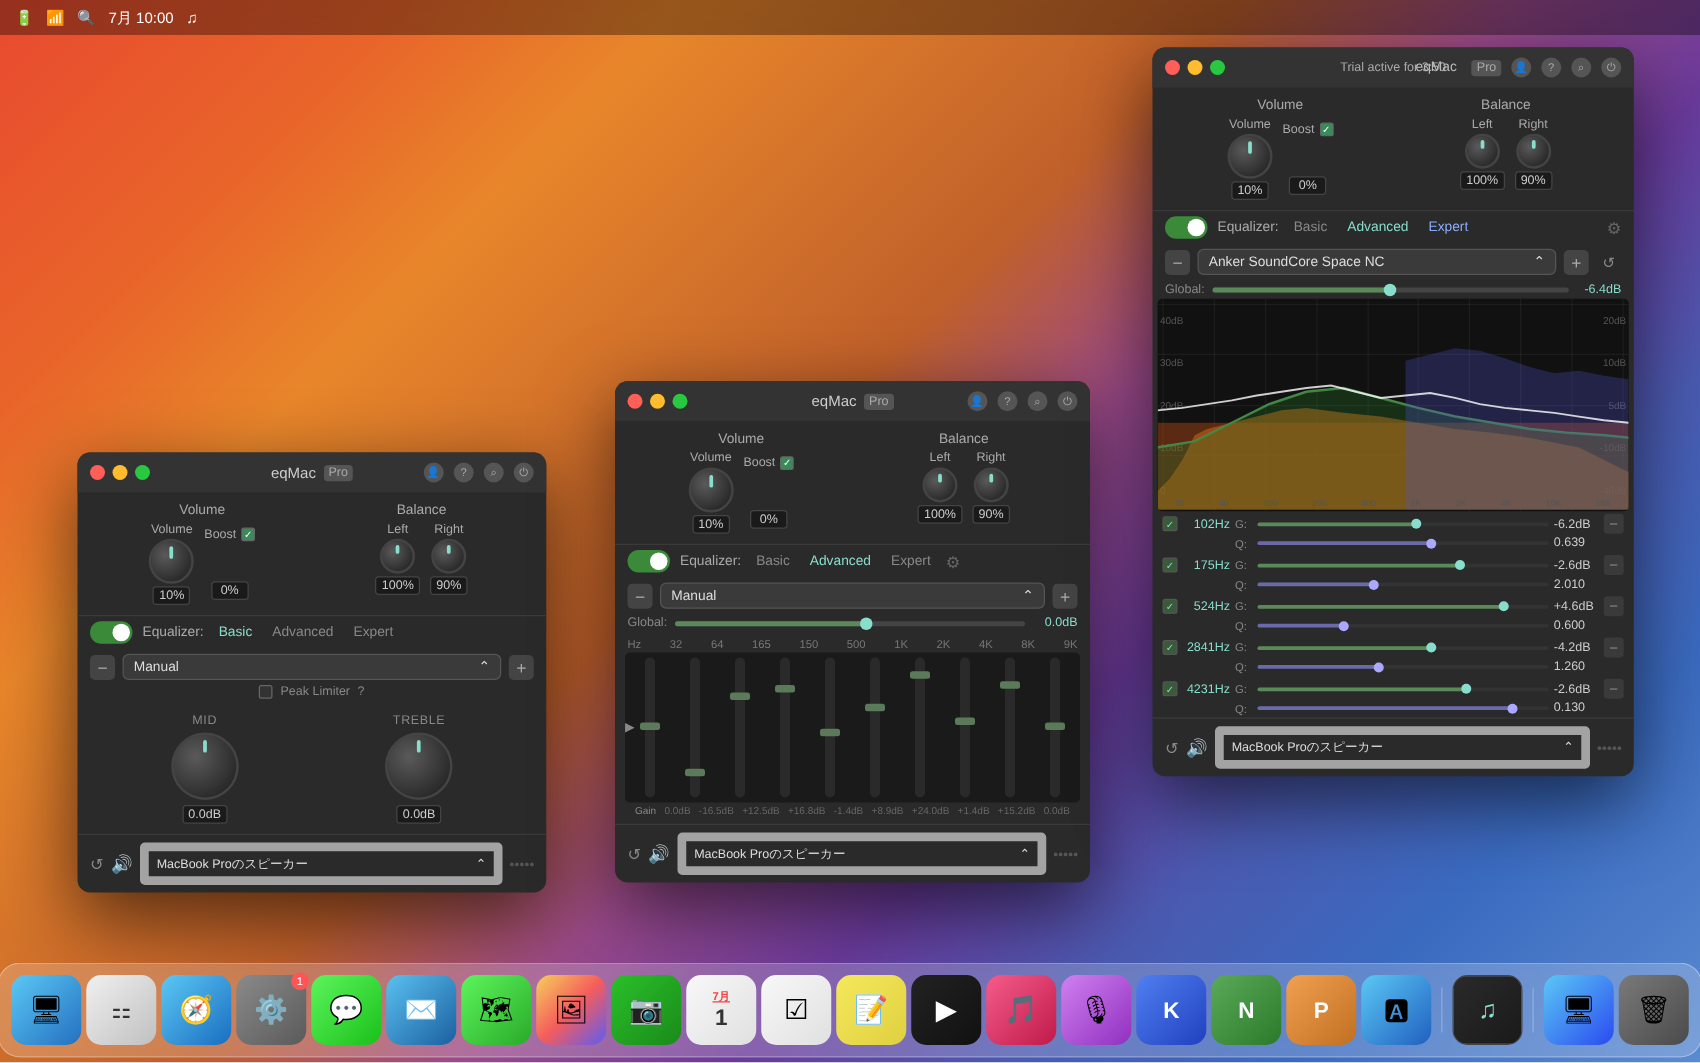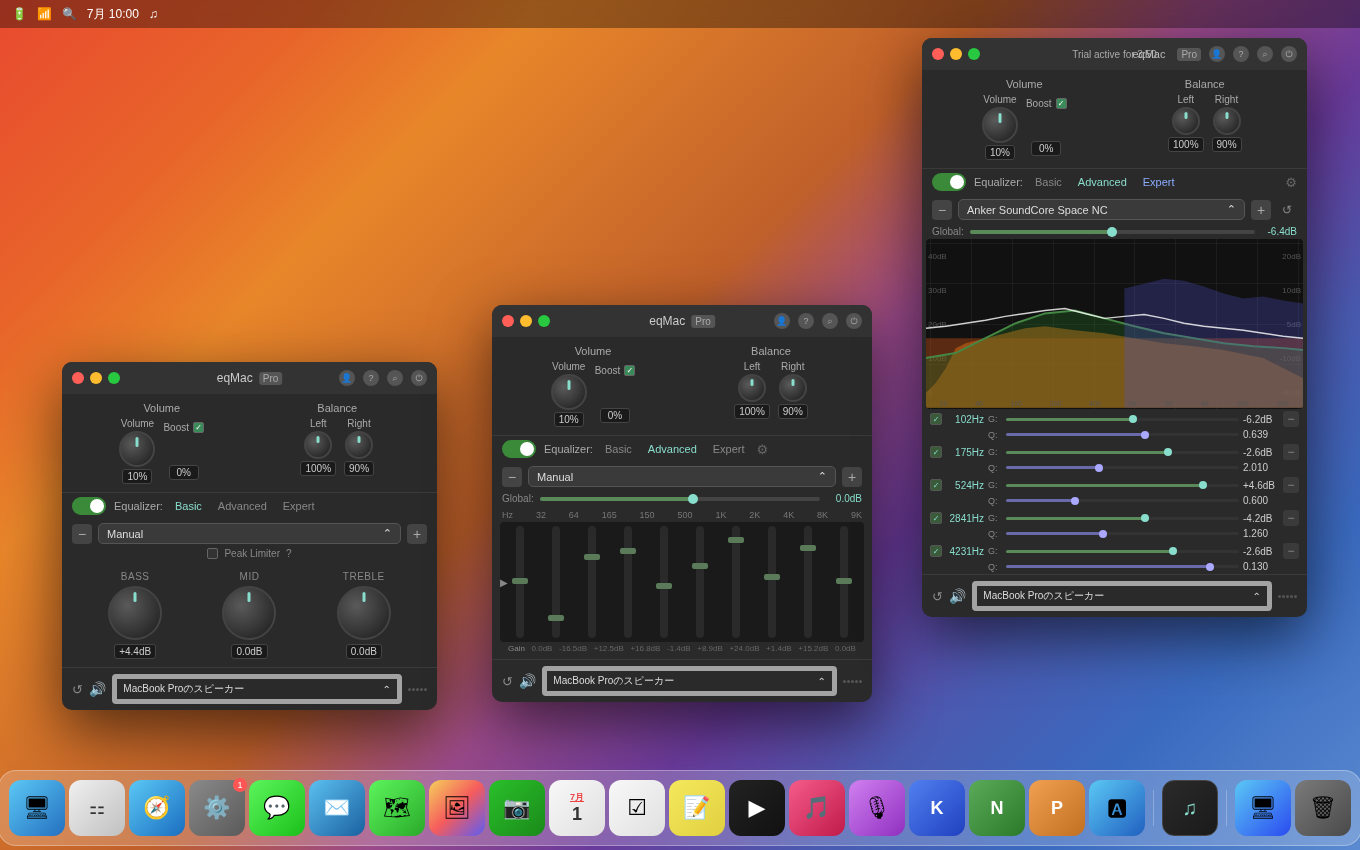--- a/index.html
+++ b/index.html
@@ -532,21 +532,21 @@
       display: flex;
       align-items: center;
       padding: 6px 10px;
       gap: 6px;
       border-top: 1px solid #3a3a3a;
     }
     .output-icon { font-size: 14px; color: #888; }
     .output-select {
       flex: 1;
       background: #2a2a2a;
-      border: 5px solid #a3a3a3;
+      border: 7px solid #a3a3a3;
       border-radius: 4px;
       padding: 3px 6px;
       font-size: 10px;
       color: #ddd;
       display: flex; align-items: center; justify-content: space-between;
     }
     .reset-btn { font-size: 13px; color: #888; cursor: pointer; }
     .speaker-dots {
       display: flex; gap: 1px;
       align-items: center;
@@ -680,25 +680,20 @@
     <div class="plus-btn">+</div>
   </div>
 
   <div class="peak-limiter-row">
     <div class="checkbox" style="background:#333;"></div>
     <span>Peak Limiter</span>
     <span style="color:#888;">?</span>
   </div>
 
   <div class="basic-eq-row">
-    <div class="knob-group">
-      <span class="knob-group-label">BASS</span>
-      <div class="knob" style="width:54px;height:54px;"></div>
-      <div class="val-box">+4.4dB</div>
-    </div>
     <div class="knob-group">
       <span class="knob-group-label">MID</span>
       <div class="knob" style="width:54px;height:54px;"></div>
       <div class="val-box">0.0dB</div>
     </div>
     <div class="knob-group">
       <span class="knob-group-label">TREBLE</span>
       <div class="knob" style="width:54px;height:54px;"></div>
       <div class="val-box">0.0dB</div>
     </div>

